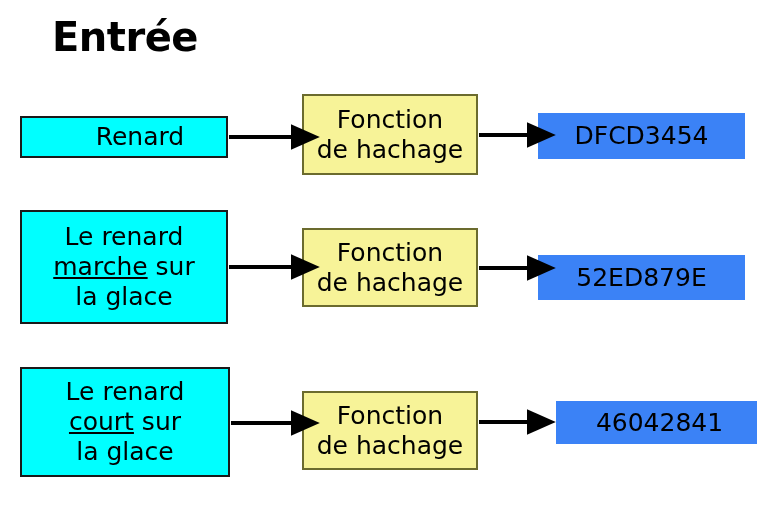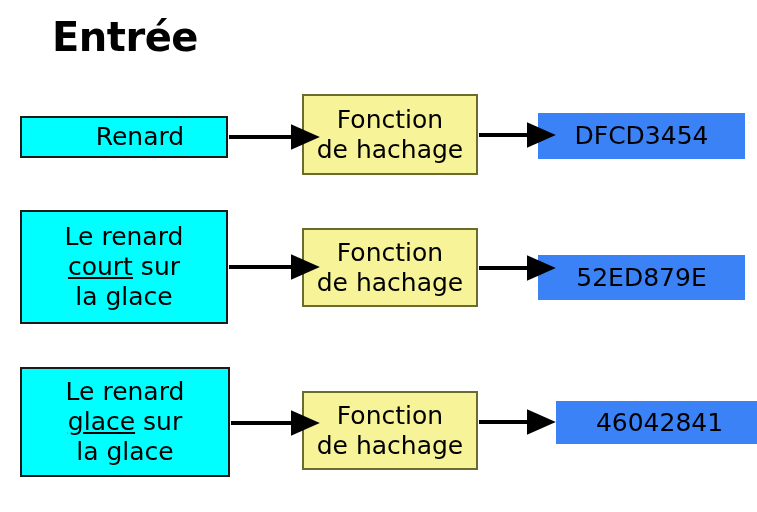--- a/index.html
+++ b/index.html
@@ -108,40 +108,40 @@
     </span>
   </div>
 
   <div class="box box-digest" id="digest-box-1">
     <span class="inner">DFCD3454</span>
   </div>
 
   <div class="box box-input" id="input-box-2">
     <span class="inner">
       <span>Le renard</span><br>
-      <span class="underline">court</span><span> sur</span><br>
+      <span class="underline">marche</span><span> sur</span><br>
       <span>la glace</span>
     </span>
   </div>
 
   <div class="box box-function" id="function-box-2">
     <span class="inner">
       <span>Fonction</span><br>
       <span>de hachage</span>
     </span>
   </div>
 
   <div class="box box-digest" id="digest-box-2">
     <span class="inner">52ED879E</span>
   </div>
 
   <div class="box box-input" id="input-box-3">
     <span class="inner">
       <span>Le renard</span><br>
-      <span class="underline">glace</span><span> sur</span><br>
+      <span class="underline">court</span><span> sur</span><br>
       <span>la glace</span>
     </span>
   </div>
 
   <div class="box box-function" id="function-box-3">
     <span class="inner">
       <span>Fonction</span><br>
       <span>de hachage</span>
     </span>
   </div>

